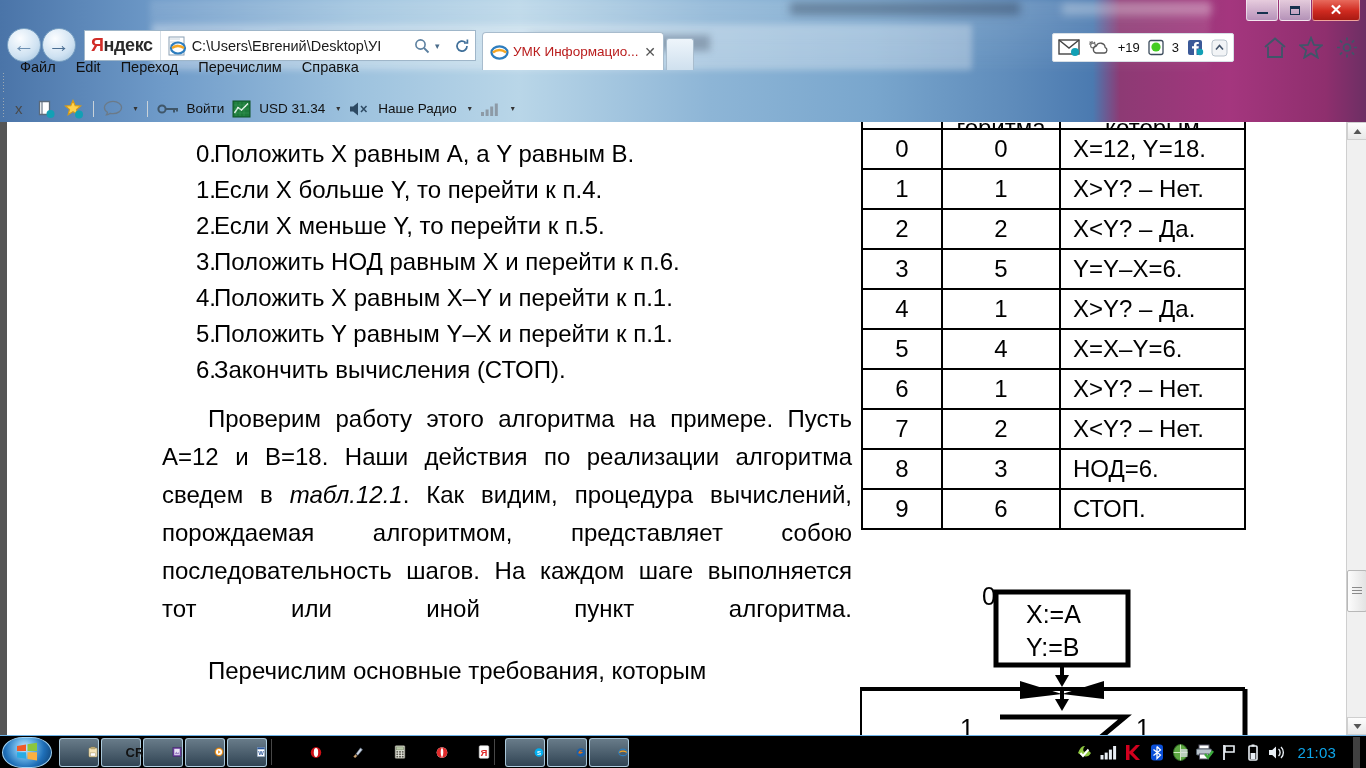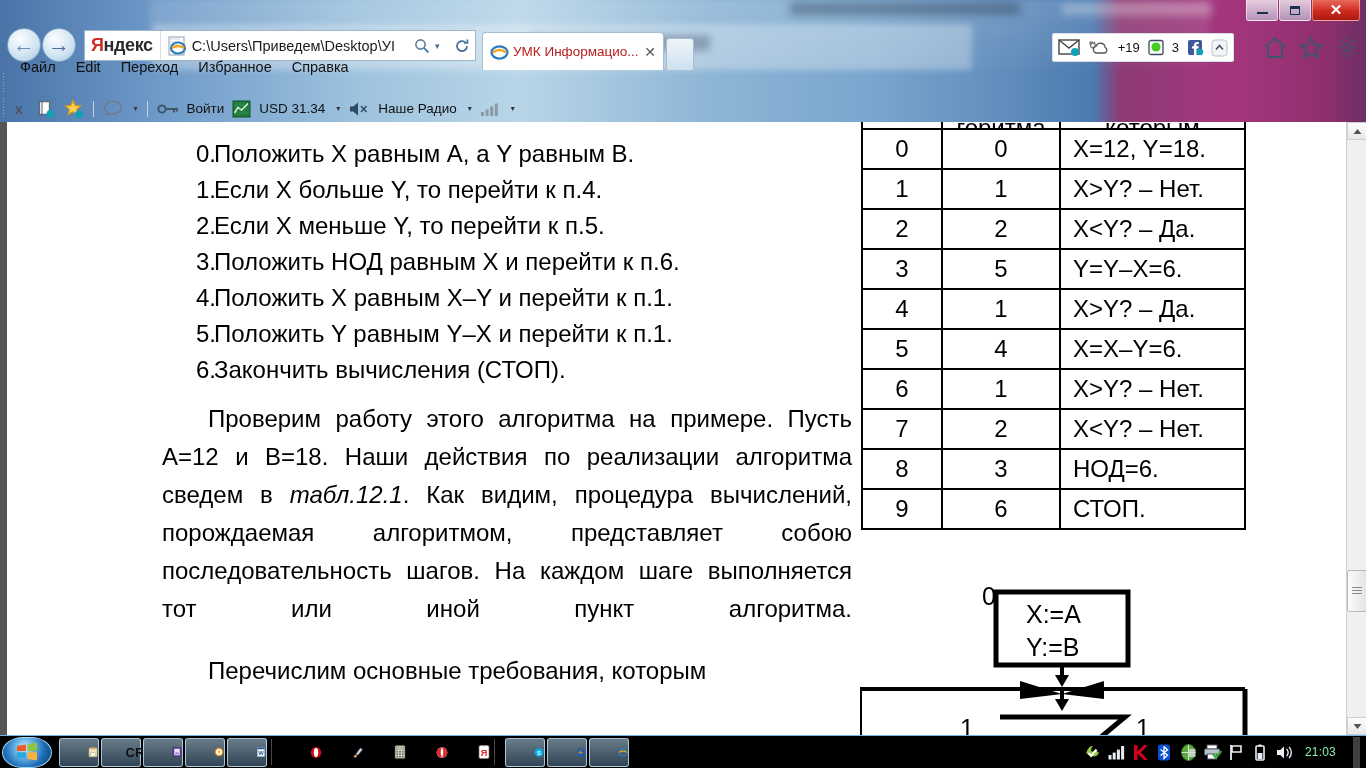--- a/index.html
+++ b/index.html
@@ -232,21 +232,21 @@
   .tb-item {
     width: 40px; height: 29px; margin: 0 1px;
     display: flex; align-items: center; justify-content: center; padding-left: 28px;
   }
   .tb-item.active {
     background: linear-gradient(to bottom, rgba(190,225,250,.55), rgba(140,195,240,.35));
     border: 1px solid rgba(200,235,255,.75); border-radius: 3px;
   }
   .tray { margin-left: auto; display: flex; align-items: center; gap: 5px; padding-right: 6px; }
   .tray-i { width: 19px; height: 19px; display:flex; align-items:center; justify-content:center; }
-  .clock { color: #86efac; font-size: 12px; margin: 0 8px 0 6px; letter-spacing: .2px; }
+  .clock { color: #0ea5e9; font-size: 15px; margin: 0 8px 0 6px; letter-spacing: .2px; }
   .tray-edge { width: 7px; height: 31px; background: rgba(255,255,255,.25); margin-left:4px;}
   .tb-sep { width:1px; height:26px; background: rgba(255,255,255,.28); margin: 0 3px; }
 </style>
 </head>
 <body>
 
 <div id="screen">
 
   <div class="bg-desktop">
     <div class="bg-blur-panel"></div>
@@ -278,21 +278,21 @@
             <span>ндекс</span>
         </div>
         <div class="addr-favicon">
           <svg width="20" height="20" viewBox="0 0 20 20">
             <rect x="2" y="1" width="15" height="18" fill="#fff" stroke="#8aa0b4"></rect>
             <path d="M3 3 h10 M3 6 h10 M3 9 h8" stroke="#c8d4de" stroke-width="1"></path>
             <ellipse cx="11" cy="12" rx="7" ry="5.5" fill="none" stroke="#2d7dbe" stroke-width="2.2"></ellipse>
             <path d="M5 12 q6 -4 12 0" stroke="#f5a623" stroke-width="2.4" fill="none"></path>
           </svg>
         </div>
-        <div class="addr-text">C:\Users\Приведем\Desktop\УІ</div>
+        <div class="addr-text">C:\Users\Евгений\Desktop\УІ</div>
         <div class="addr-search">
           <svg width="16" height="16" viewBox="0 0 16 16">
               <circle cx="6.5" cy="6.5" r="4.6" fill="none" stroke="#5b7f9f" stroke-width="1.6"></circle>
               <path d="M10 10 L14.5 14.5" stroke="#5b7f9f" stroke-width="1.8"></path>
             </svg>
         </div>
         <div class="addr-caret">▾</div>
         <div class="addr-refresh">
           <svg width="16" height="16" viewBox="0 0 16 16">
               <path d="M13 8 a5 5 0 1 1 -1.6 -3.6" fill="none" stroke="#3f6f99" stroke-width="1.7"></path>
@@ -372,21 +372,21 @@
             </svg>
         </span>
       </div>
     </div>
 
     <div class="dotted-grip2"></div>
     <div class="menubar">
       <span class="mi">Файл</span>
       <span class="mi">Edit</span>
       <span class="mi">Переход</span>
-      <span class="mi">Избранное</span>
+      <span class="mi">Перечислим</span>
       <span class="mi">Справка</span>
     </div>
 
     <div class="dotted-grip"></div>
     <div class="yabar">
       <span class="yi" style="color:#4a4a4a;font-size:15px;padding:0 9px;">x</span>
       <span class="yi">
         <svg width="20" height="20" viewBox="0 0 20 20">
             <path d="M3.5 2.5 h10 v13 h-10 z" fill="#fff" stroke="#5b6b7b" stroke-width="1.3"></path>
             <path d="M6 2.5 v13" stroke="#5b6b7b" stroke-width="1.1"></path>

